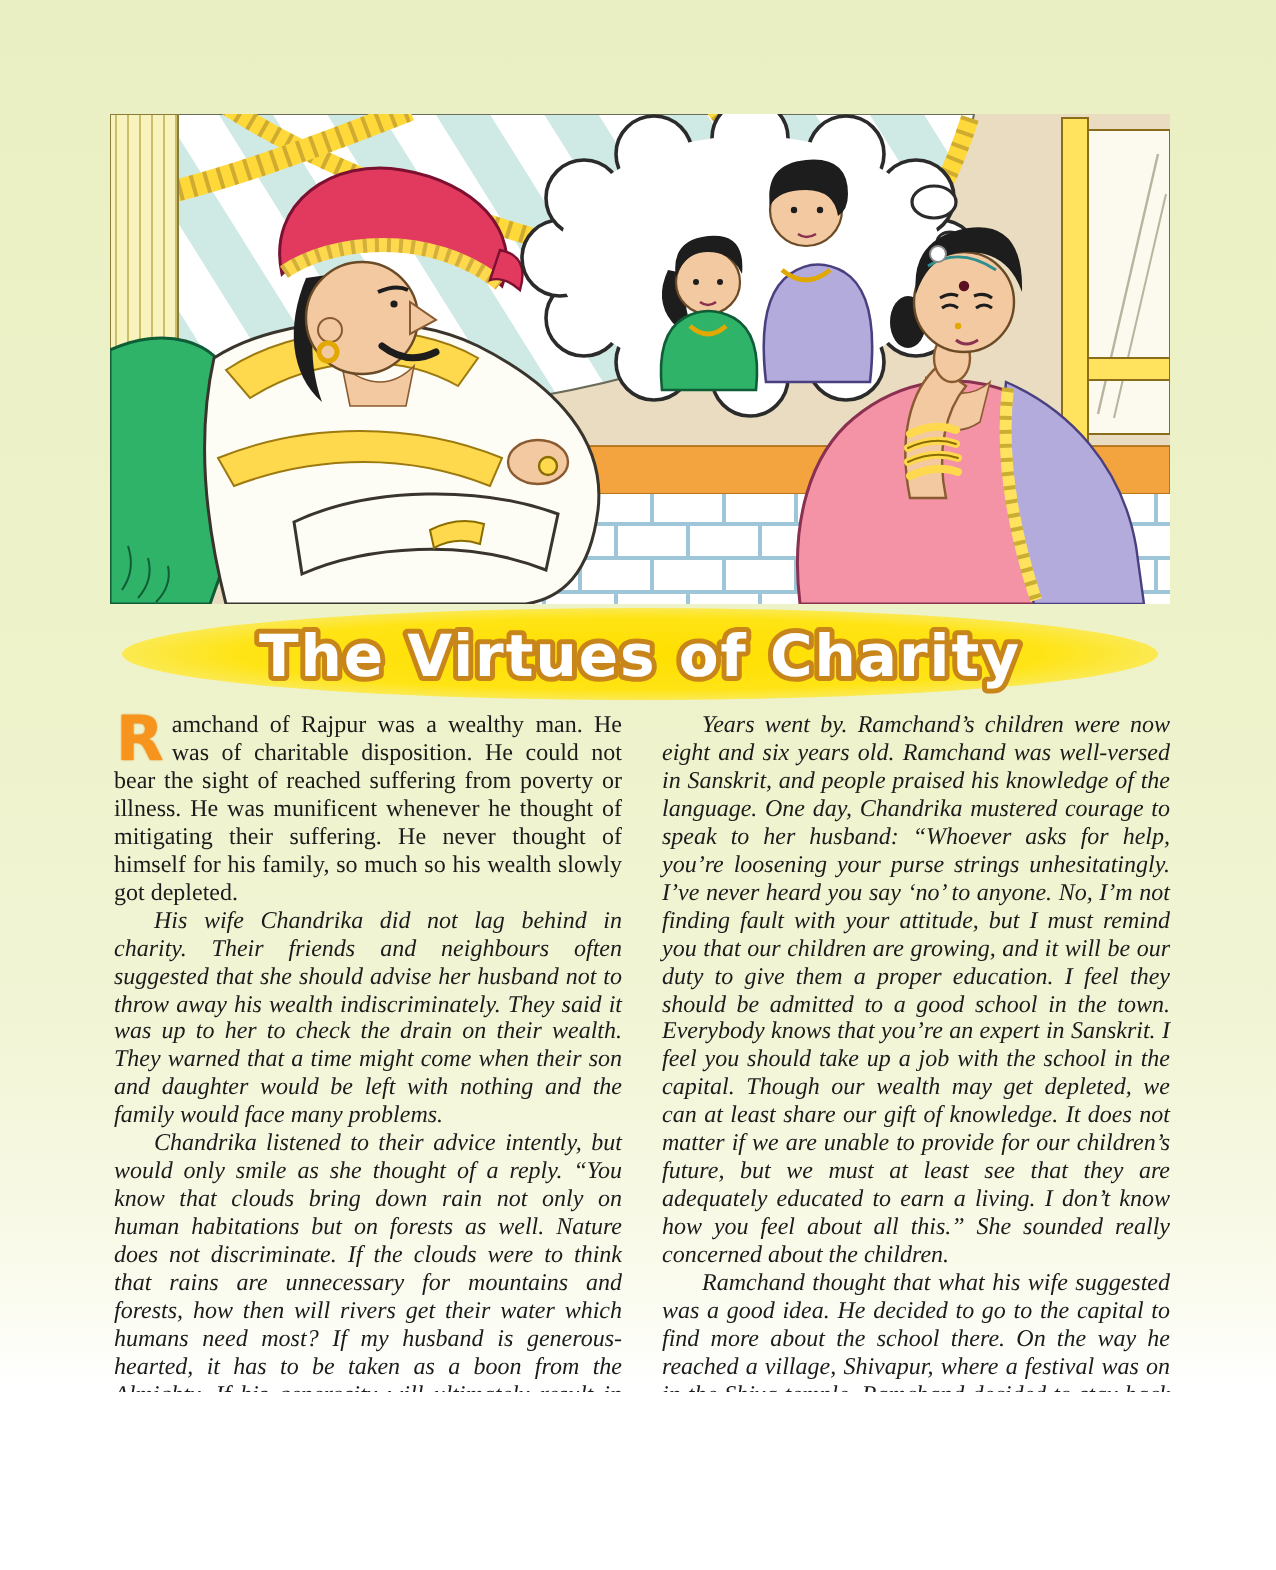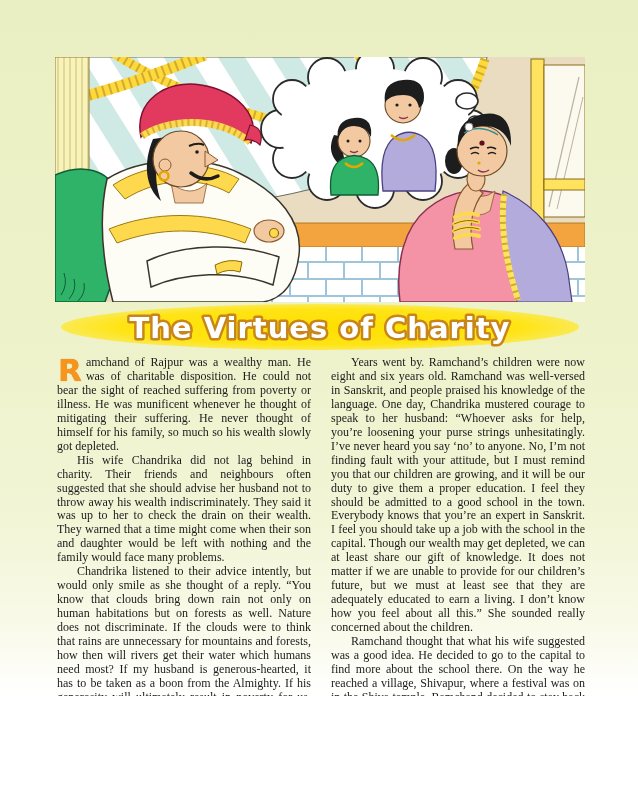--- a/index.html
+++ b/index.html
@@ -18,21 +18,21 @@
   }
   .title-svg { position:absolute; left:0; top:0; }
   .title-svg text {
     font-family:"DejaVu Sans", sans-serif; font-weight:bold; font-size:29px; letter-spacing:1px;
     paint-order:stroke; stroke-linejoin:round;
   }
 
   .columns { position:absolute; left:57px; top:356px; width:528px; display:flex; gap:20px; }
   .col { width:254px; font-size:12px; line-height:13.95px; text-align:justify; color:#1b1b1b; }
   .col p { margin:0; }
-  .col p.indent { text-indent:20px; }
+  .col p.indent { text-indent:20px;font-style:italic; }
   .dropcap {
     float:left; font-family:"DejaVu Sans", sans-serif; font-weight:bold;
     font-size:31px; line-height:26px; color:#f7941d; padding:1px 4px 0 1px;
     text-shadow:0 0 1px #d97a00;
   }
 
   .footer {
     position:absolute; left:57px; top:730px; width:528px;
     display:flex; justify-content:space-between; align-items:baseline;
     font-size:12.5px; color:#222;

